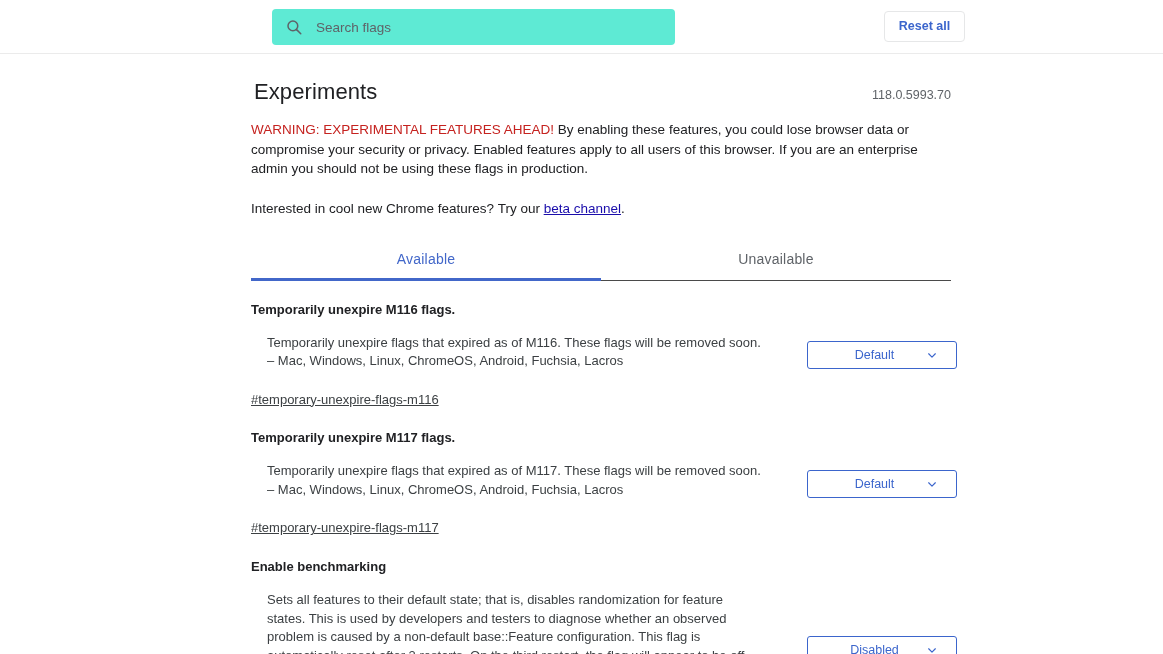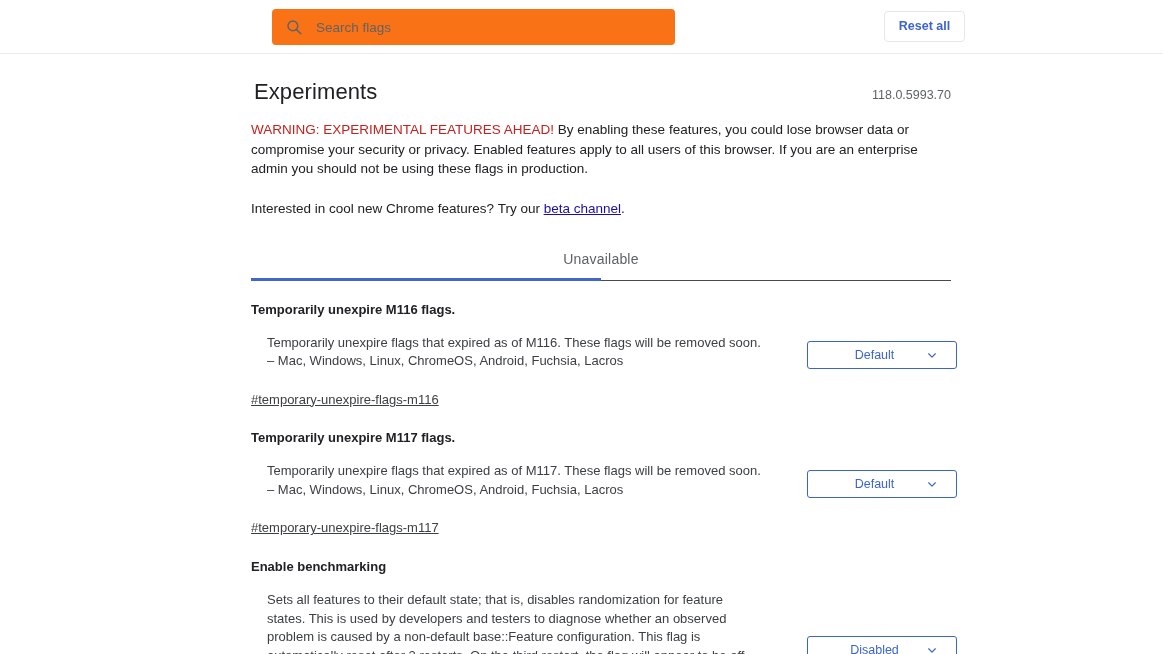--- a/index.html
+++ b/index.html
@@ -21,21 +21,21 @@
     border-bottom: 1px solid #ebebeb;
     display: flex;
     align-items: center;
   }
   #search-wrap {
     position: absolute;
     left: 272px;
     top: 9px;
     width: 403px;
     height: 36px;
-    background: #f97316;
+    background: #5eead4;
     border-radius: 4px;
     display: flex;
     align-items: center;
     padding: 0 12px;
   }
   #search-icon {
     width: 20px;
     height: 20px;
     flex: 0 0 20px;
     margin-right: 12px;
@@ -264,20 +264,21 @@
 
     <p id="warning-paragraph">
       <span id="warning-label">WARNING: EXPERIMENTAL FEATURES AHEAD!</span><span> By enabling these features, you could lose browser data or compromise your security or privacy. Enabled features apply to all users of this browser. If you are an enterprise admin you should not be using these flags in production.</span>
     </p>
 
     <p id="beta-paragraph">
       <span>Interested in cool new Chrome features? Try our </span><a id="beta-channel-link" href="#">beta channel</a><span>.</span>
     </p>
 
     <div id="tabs">
+      <button class="tab selected">Available</button>
       <button class="tab">Unavailable</button>
       <div id="tab-indicator"></div>
     </div>
 
     <div id="flags-list">
 
       <div class="flag-row">
         <div class="flag-text">
           <div class="flag-title">Temporarily unexpire M116 flags.</div>
           <div class="flag-description">Temporarily unexpire flags that expired as of M116. These flags will be removed soon. – Mac, Windows, Linux, ChromeOS, Android, Fuchsia, Lacros</div>

